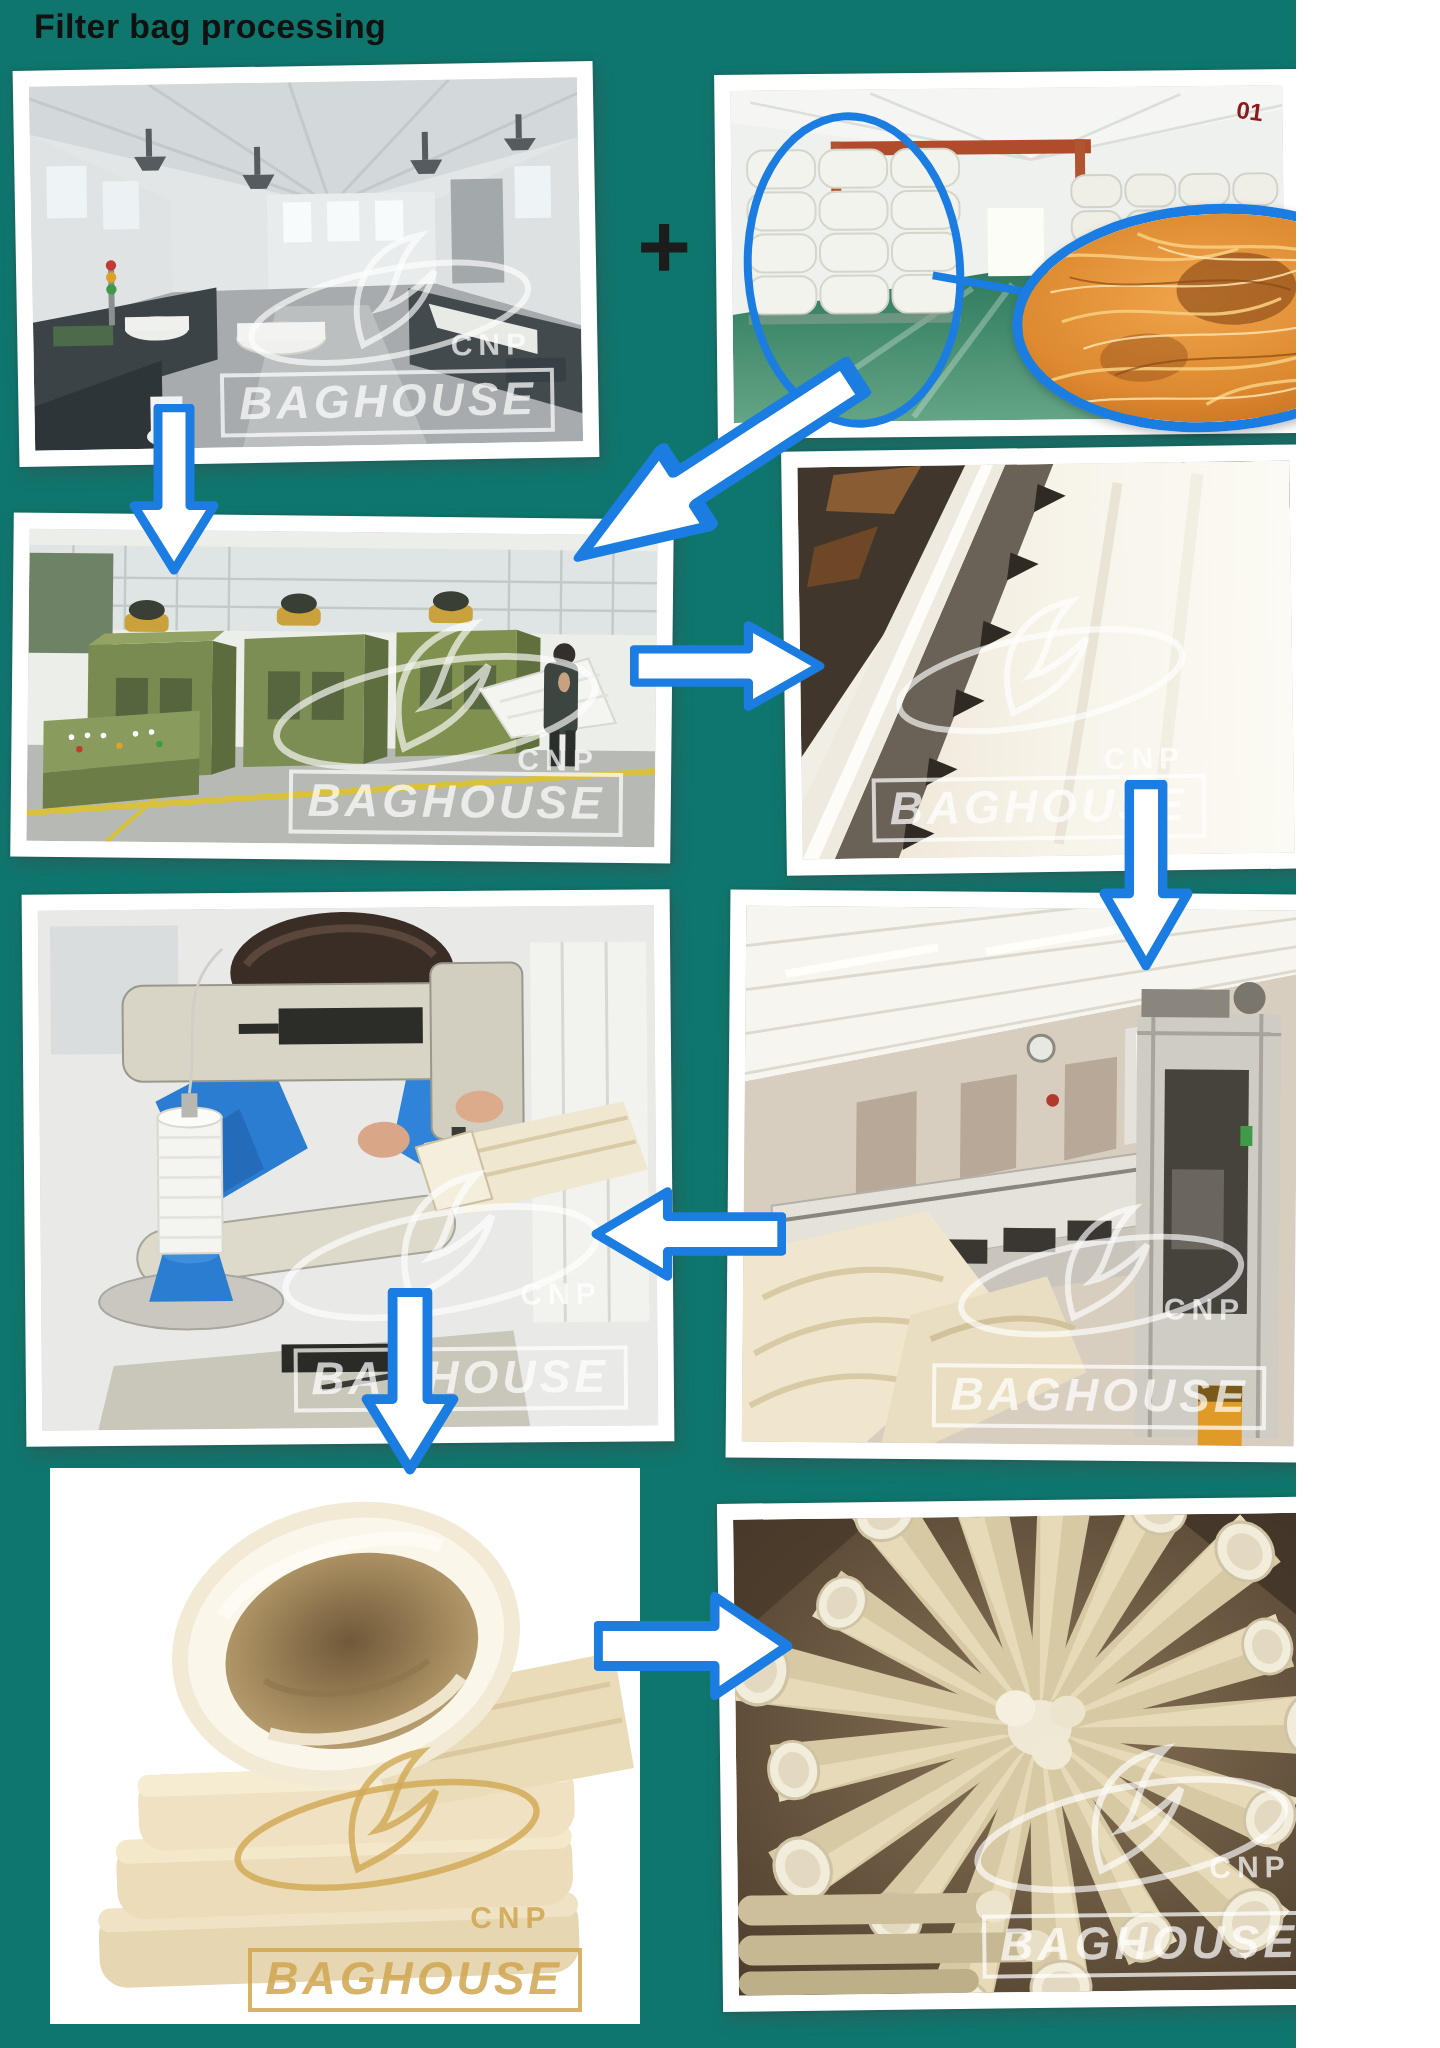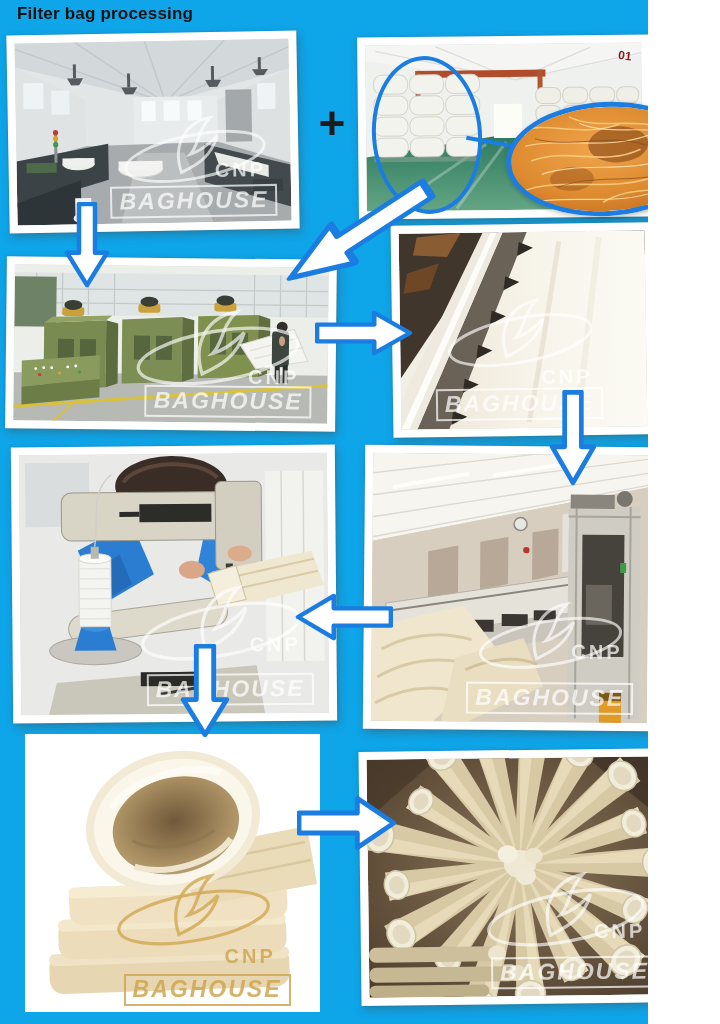--- a/index.html
+++ b/index.html
@@ -1,29 +1,29 @@
 <!DOCTYPE html>
 <html><head>
 <meta charset="utf-8">
 <style>
   html,body{margin:0;padding:0;background:#fff;}
-  #canvas{position:relative;width:648px;height:1024px;background:#0ea5e9;overflow:hidden;
+  #canvas{position:relative;width:648px;height:1024px;background:#0f766e;overflow:hidden;
           font-family:"Liberation Sans",sans-serif;}
   .abs{position:absolute;}
   #title{left:17px;top:4px;font-size:17px;font-weight:bold;color:#111;letter-spacing:.2px;}
   #plus{left:308px;top:100px;width:48px;text-align:center;font-size:46px;font-weight:900;color:#1c1c1c;line-height:1;}
   .frame{background:#fff;padding:8px;box-shadow:2px 4px 8px rgba(70,70,70,.38),0 0 2px rgba(0,0,0,.18);box-sizing:border-box;}
   .ph{position:relative;width:100%;height:100%;overflow:hidden;background:#ddd;}
   .ph>svg{display:block;width:100%;height:100%;}
   
   .wm{position:absolute;inset:0;pointer-events:none;color:rgba(255,255,255,.72);}
   .wm.gold{color:rgba(207,166,77,.85);}
   .wm-swoosh{position:absolute;right:6%;bottom:16%;width:58%;opacity:.9;}
   .wm-swoosh ellipse,.wm-swoosh path{fill:none;stroke:currentColor;stroke-width:2.6;}
-  .wm-cnp{position:absolute;right:9%;bottom:22%;font-size:20px;font-weight:bold;letter-spacing:3px;}
+  .wm-cnp{position:absolute;right:9%;bottom:22%;font-size:15px;font-weight:bold;letter-spacing:3px;}
   .wm-bag{position:absolute;right:5%;bottom:3%;font-size:23px;font-weight:bold;font-style:italic;
           letter-spacing:2px;border:2px solid currentColor;padding:0 7px 1px 7px;}
   
   .arrow{position:absolute;z-index:6;}
   .arrow polygon{fill:#fff;stroke:#1b7de2;stroke-width:4.5;stroke-linejoin:round;}
   
   #callout{left:372px;top:56px;width:102px;height:150px;border:4px solid #1b7de2;border-radius:50%;
            transform:rotate(-4deg);z-index:4;}
   #connector{left:466px;top:140px;width:50px;height:4px;background:#1b7de2;transform:rotate(10deg);z-index:4;}
   #magnifier{left:506px;top:102px;width:200px;height:114px;border:5px solid #1b7de2;border-radius:50%;

